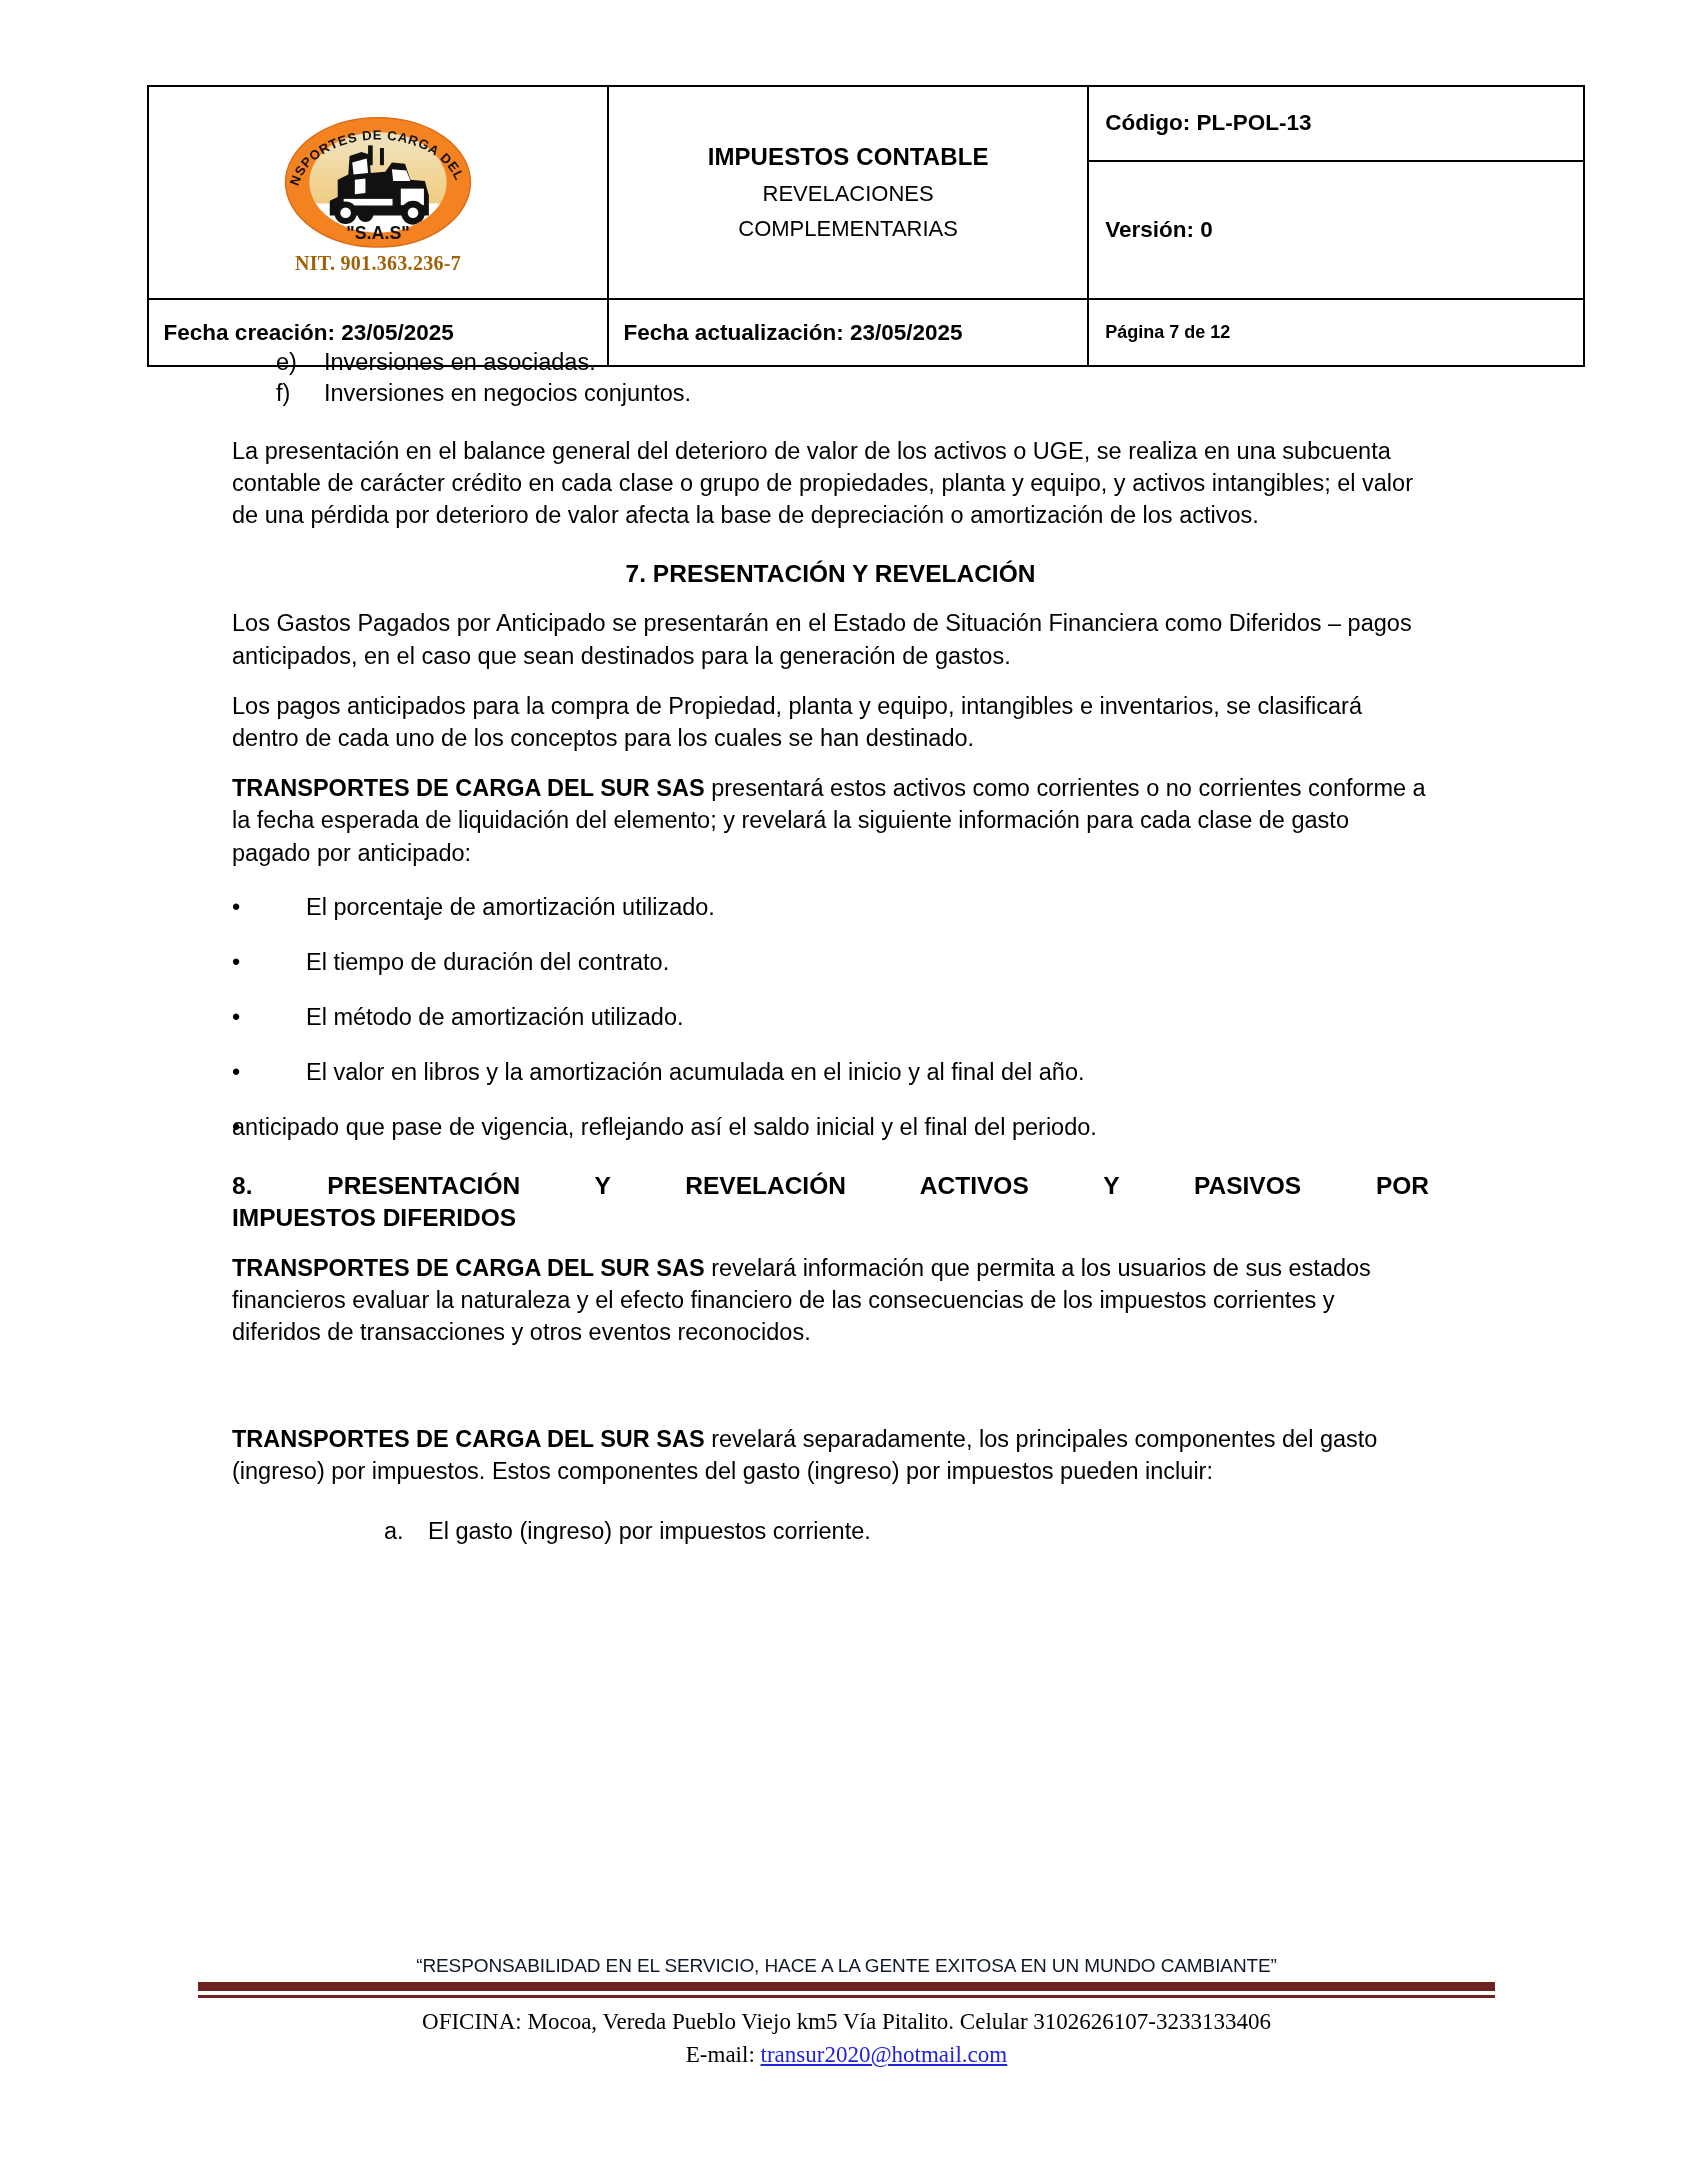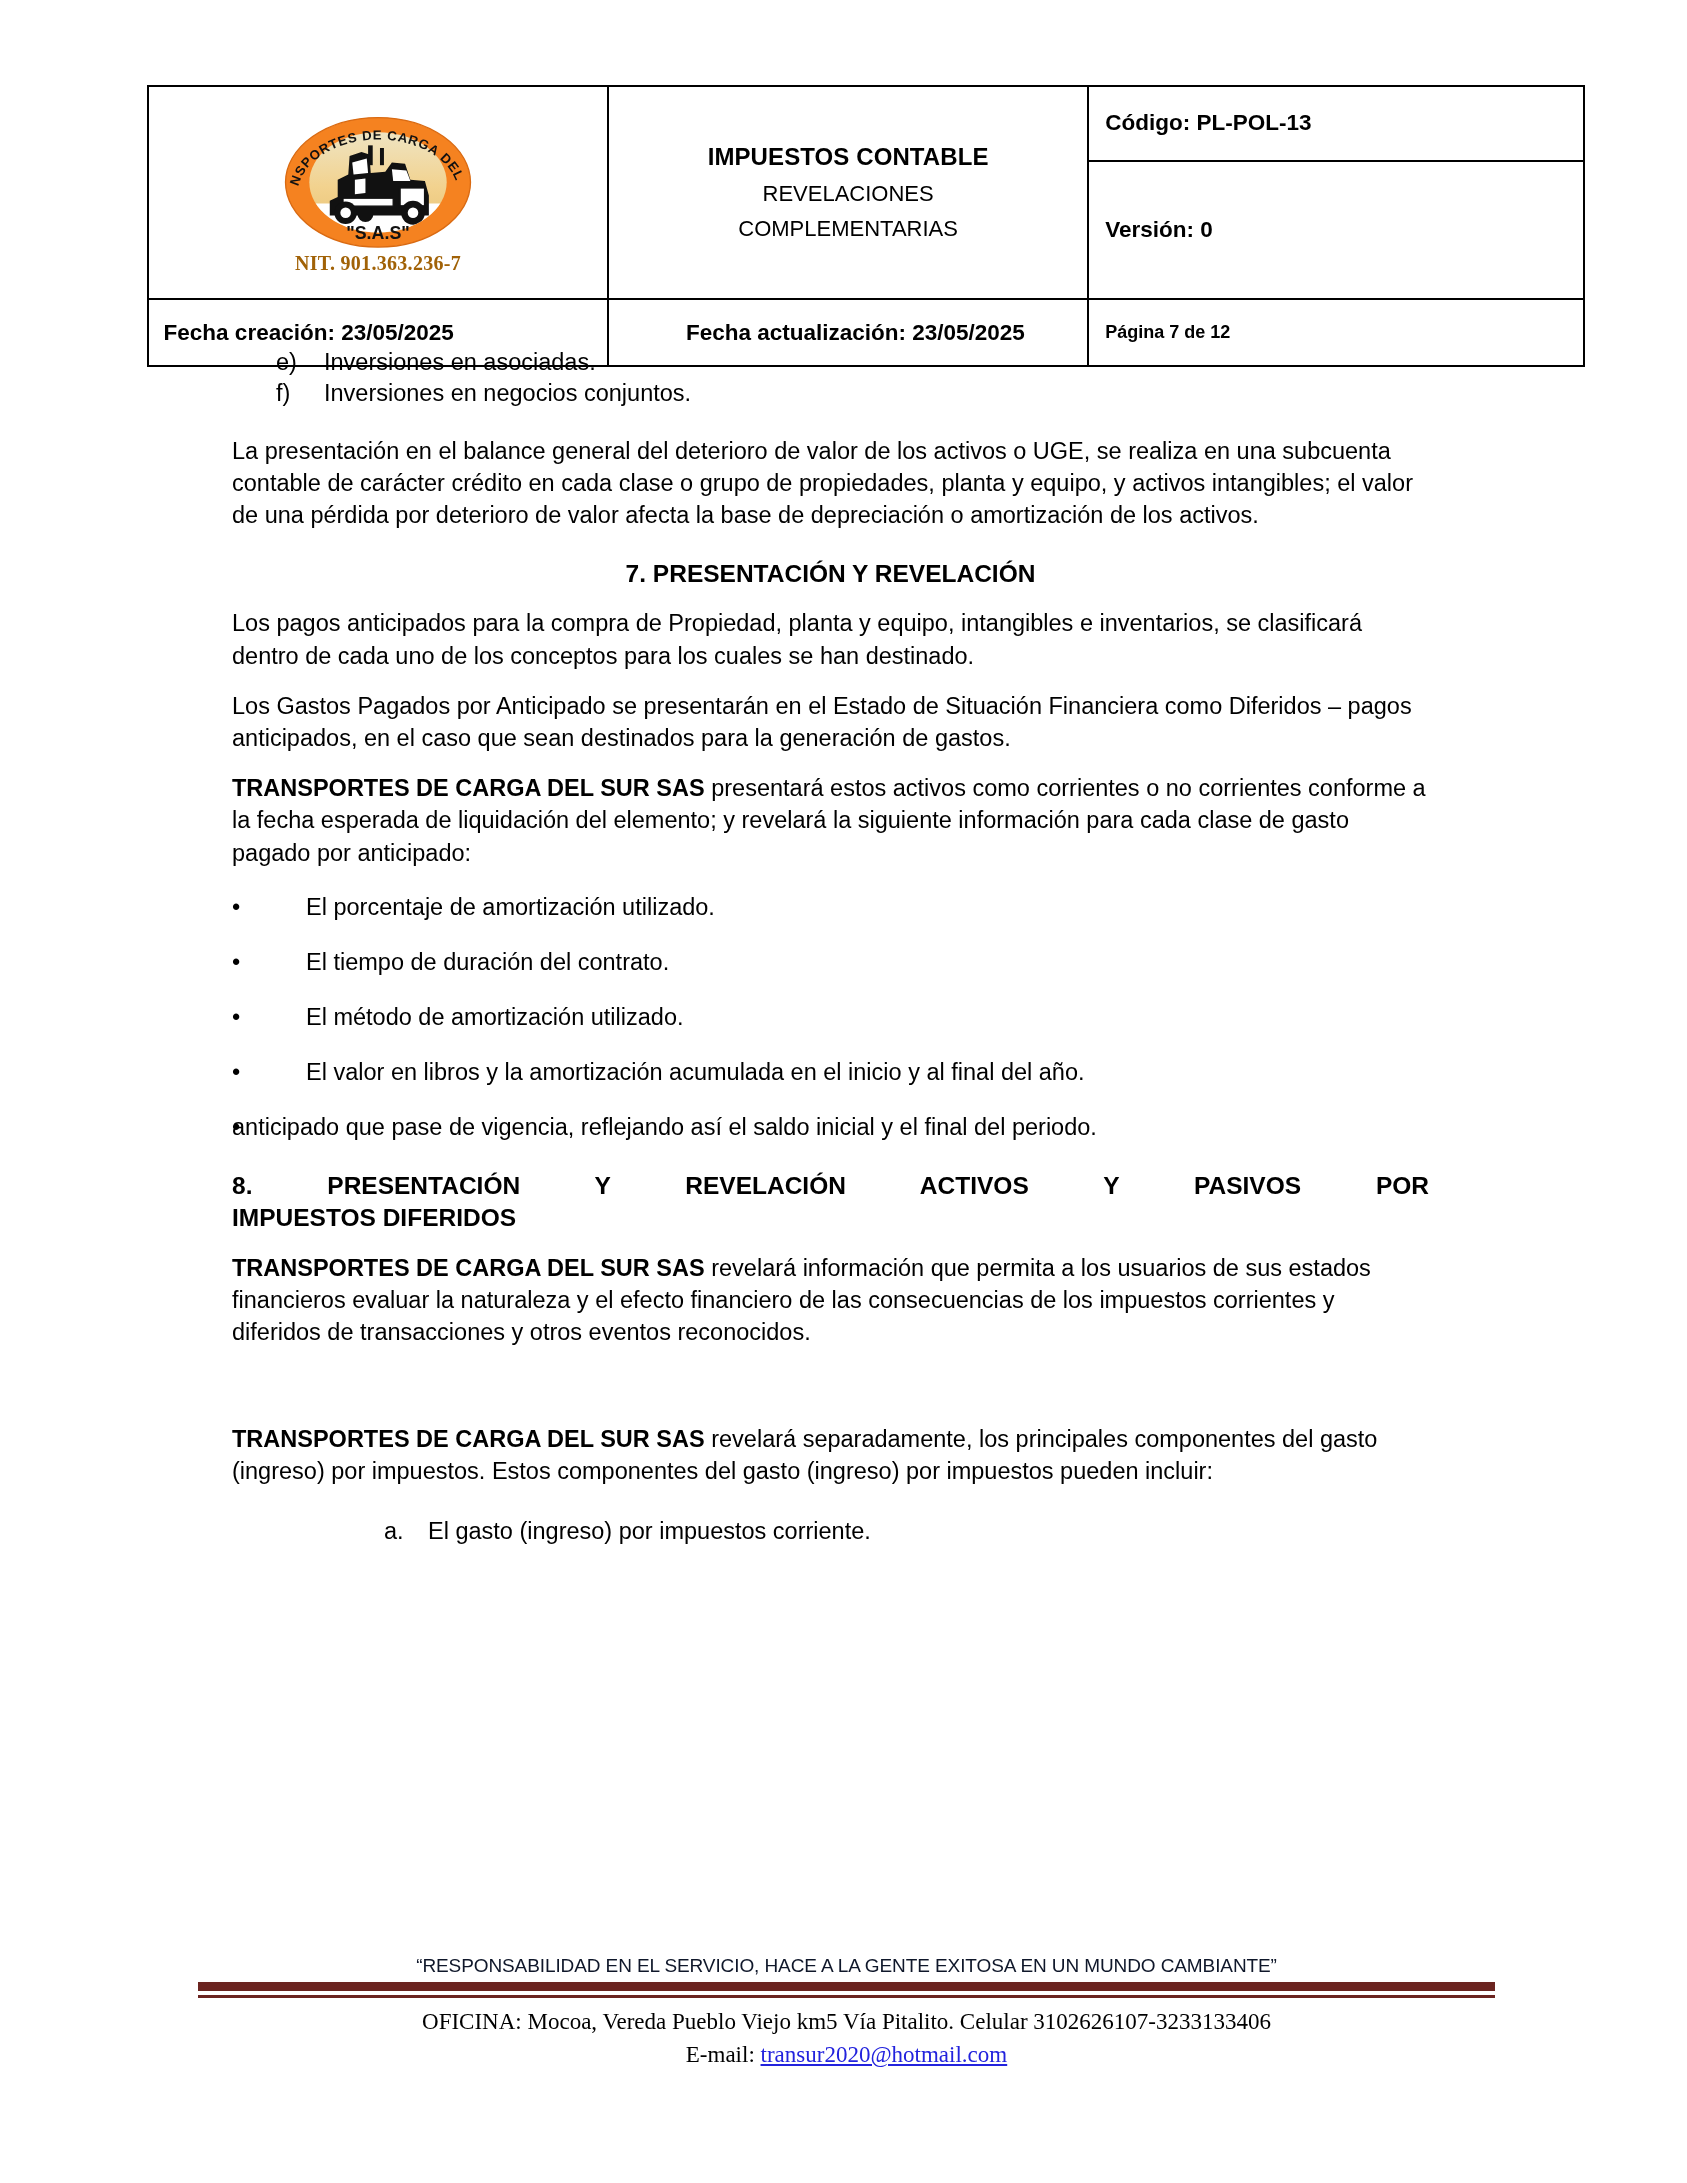--- a/index.html
+++ b/index.html
@@ -33,21 +33,21 @@
     width: 1393px;
     border-collapse: collapse;
     table-layout: fixed;
   }
   .header-table td {
     border: 2px solid #000000;
     padding: 0;
     vertical-align: middle;
   }
   .col-logo   { width: 458px; }
-  .col-title  { width: 457px; text-align: center; }
+  .col-title  { width: 457px; }
   .col-meta   { width: 478px; }
 
   .logo-cell {
     text-align: center;
     padding: 9.3px 0 5.3px 0 !important;
     height: 172px;
   }
 
   
   .logo-wrap {
@@ -318,23 +318,23 @@
       <li class="alpha-item">
         <span class="alpha-marker">f)</span>
         <span class="alpha-text">Inversiones en negocios conjuntos.</span>
       </li>
     </ul>
 
     <p class="body-para first">La presentación en el balance general del deterioro de valor de los activos o UGE, se realiza en una subcuenta contable de carácter crédito en cada clase o grupo de propiedades, planta y equipo, y activos intangibles; el valor de una pérdida por deterioro de valor afecta la base de depreciación o amortización de los activos.</p>
 
     <h2 class="section-head">7. PRESENTACIÓN Y REVELACIÓN</h2>
 
+    <p class="body-para">Los Gastos Pagados por Anticipado se presentarán en el Estado de Situación Financiera como Diferidos – pagos anticipados, en el caso que sean destinados para la generación de gastos.</p>
+
     <p class="body-para">Los pagos anticipados para la compra de Propiedad, planta y equipo, intangibles e inventarios, se clasificará dentro de cada uno de los conceptos para los cuales se han destinado.</p>
-
-    <p class="body-para">Los Gastos Pagados por Anticipado se presentarán en el Estado de Situación Financiera como Diferidos – pagos anticipados, en el caso que sean destinados para la generación de gastos.</p>
 
     <p class="body-para"><span class="bold-lead">TRANSPORTES DE CARGA DEL SUR SAS</span><span> presentará estos activos como corrientes o no corrientes conforme a la fecha esperada de liquidación del elemento; y revelará la siguiente información para cada clase de gasto pagado por anticipado:</span></p>
 
     <ul class="bullet-list">
       <li class="bullet-item">
         <span class="bullet-dot">•</span>
         <span class="bullet-text">El porcentaje de amortización utilizado.</span>
       </li>
       <li class="bullet-item">
         <span class="bullet-dot">•</span>

